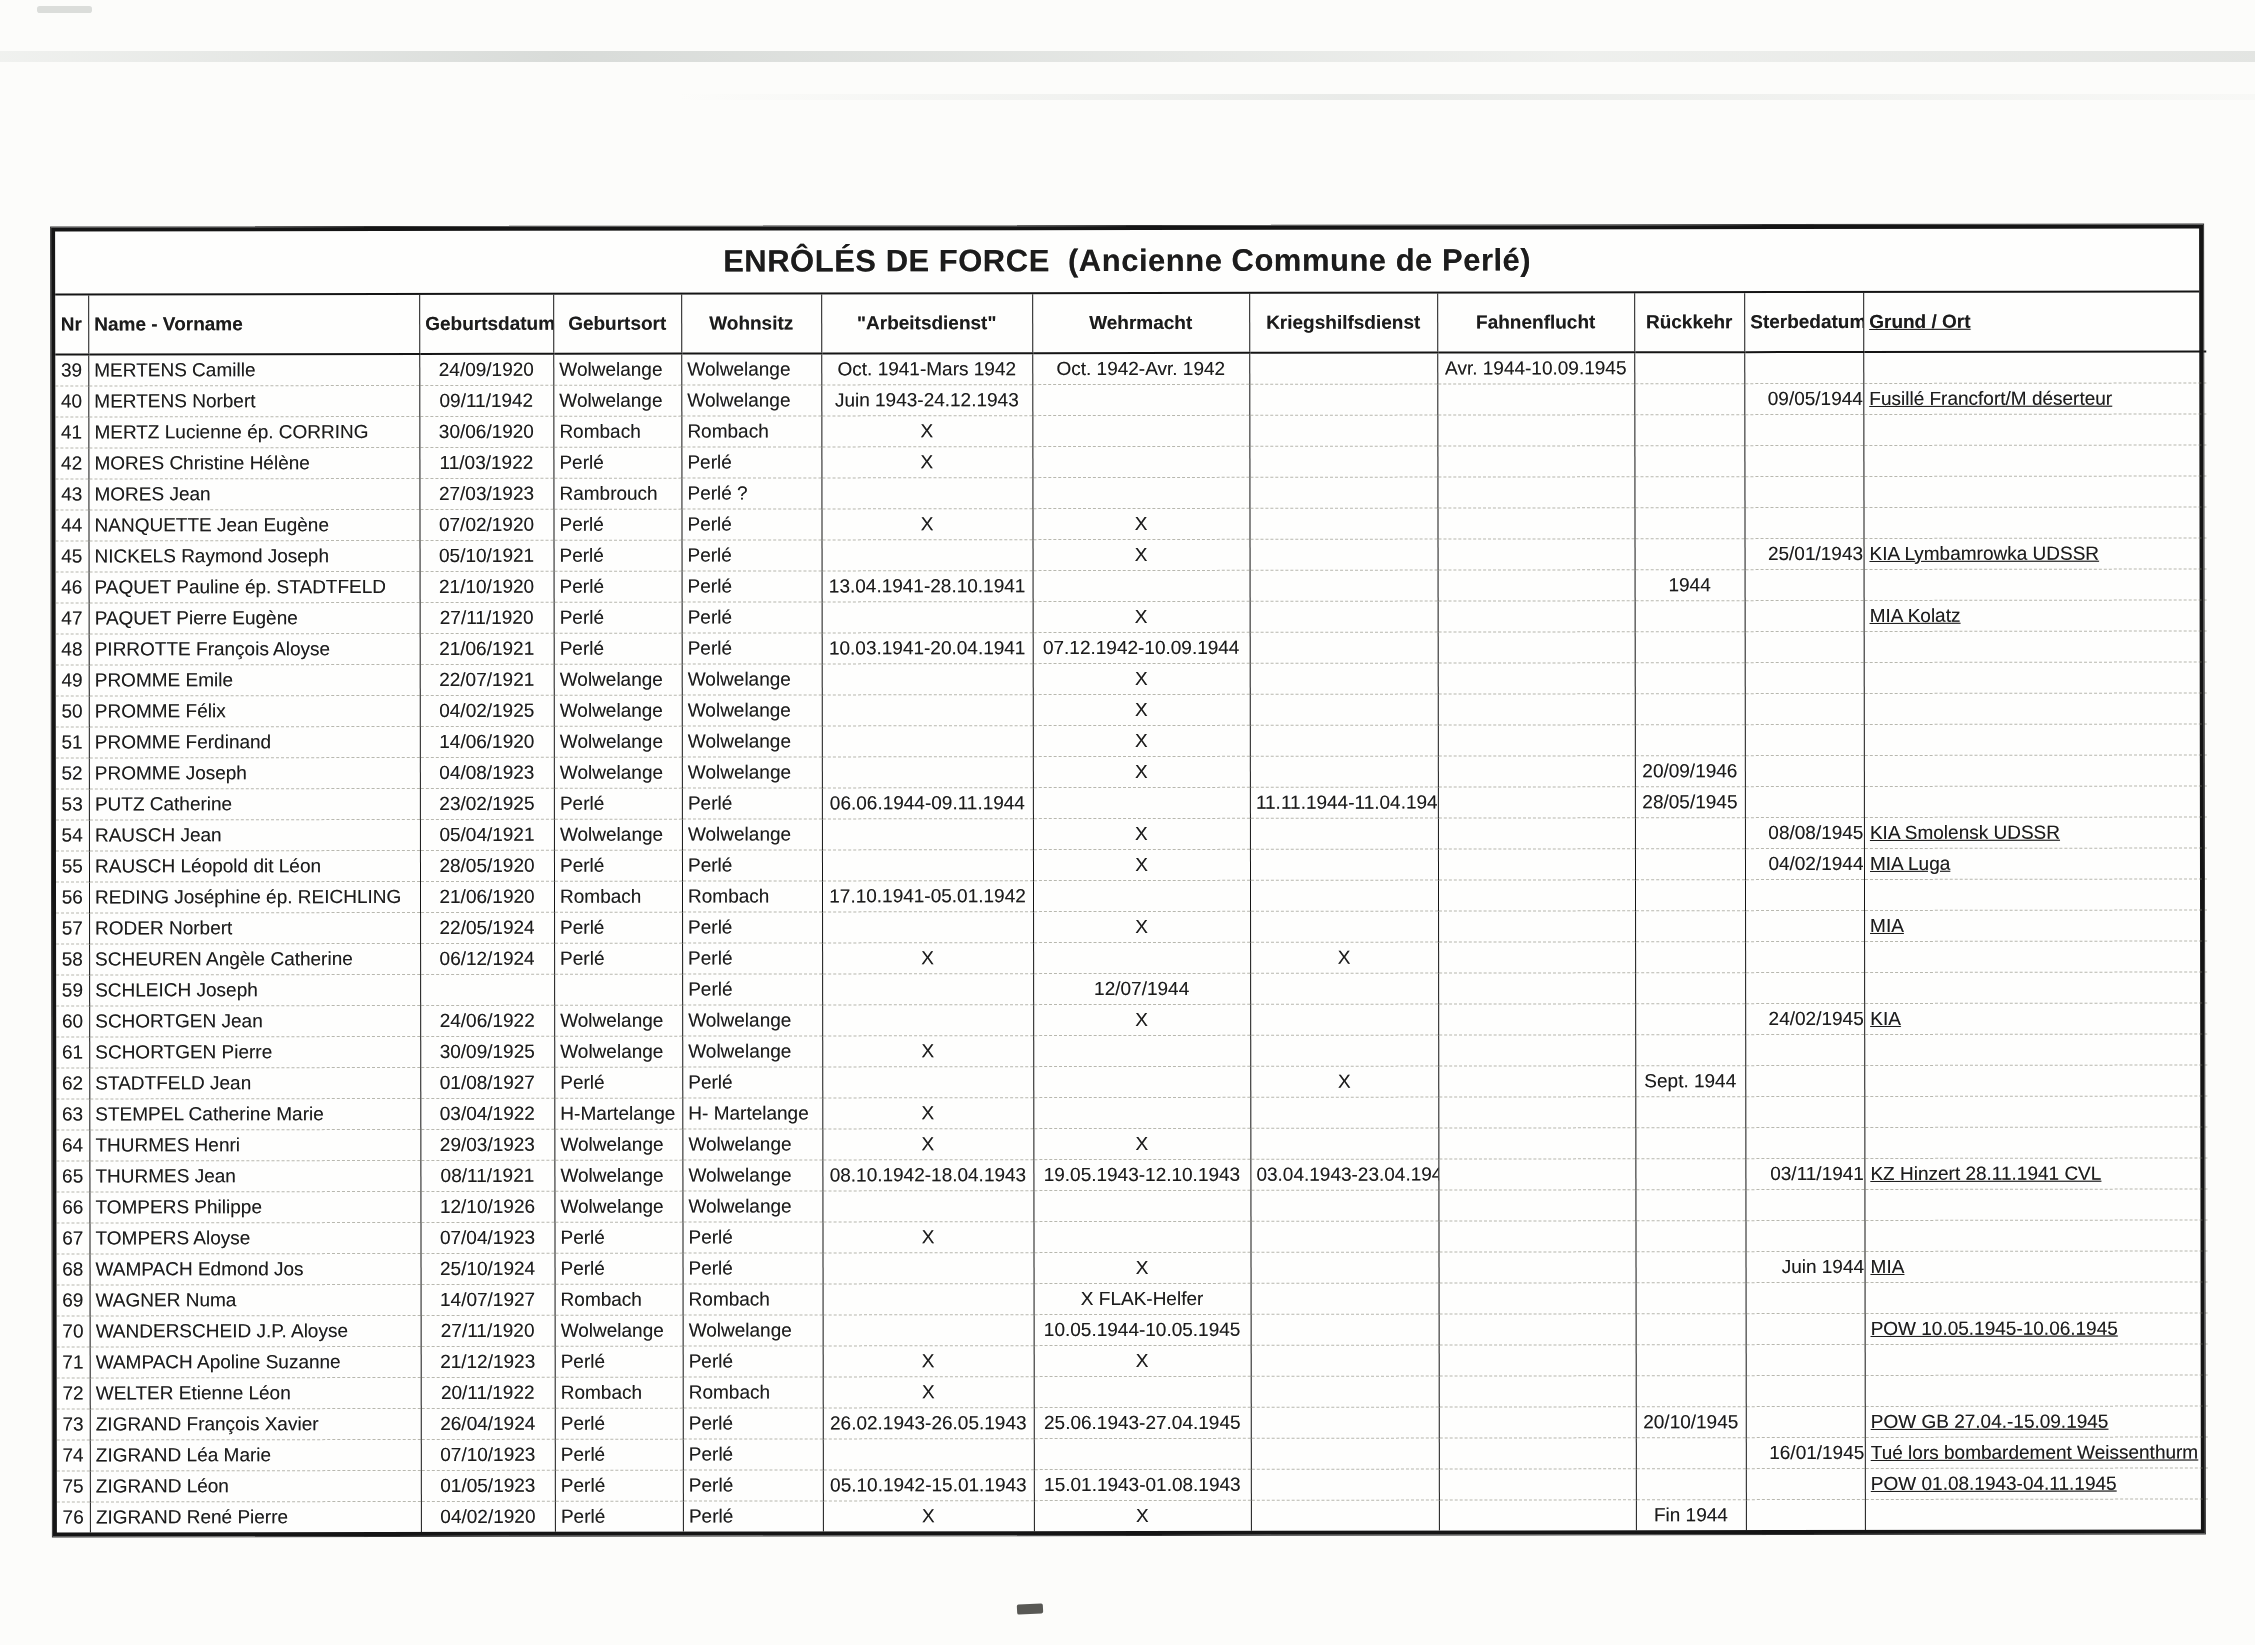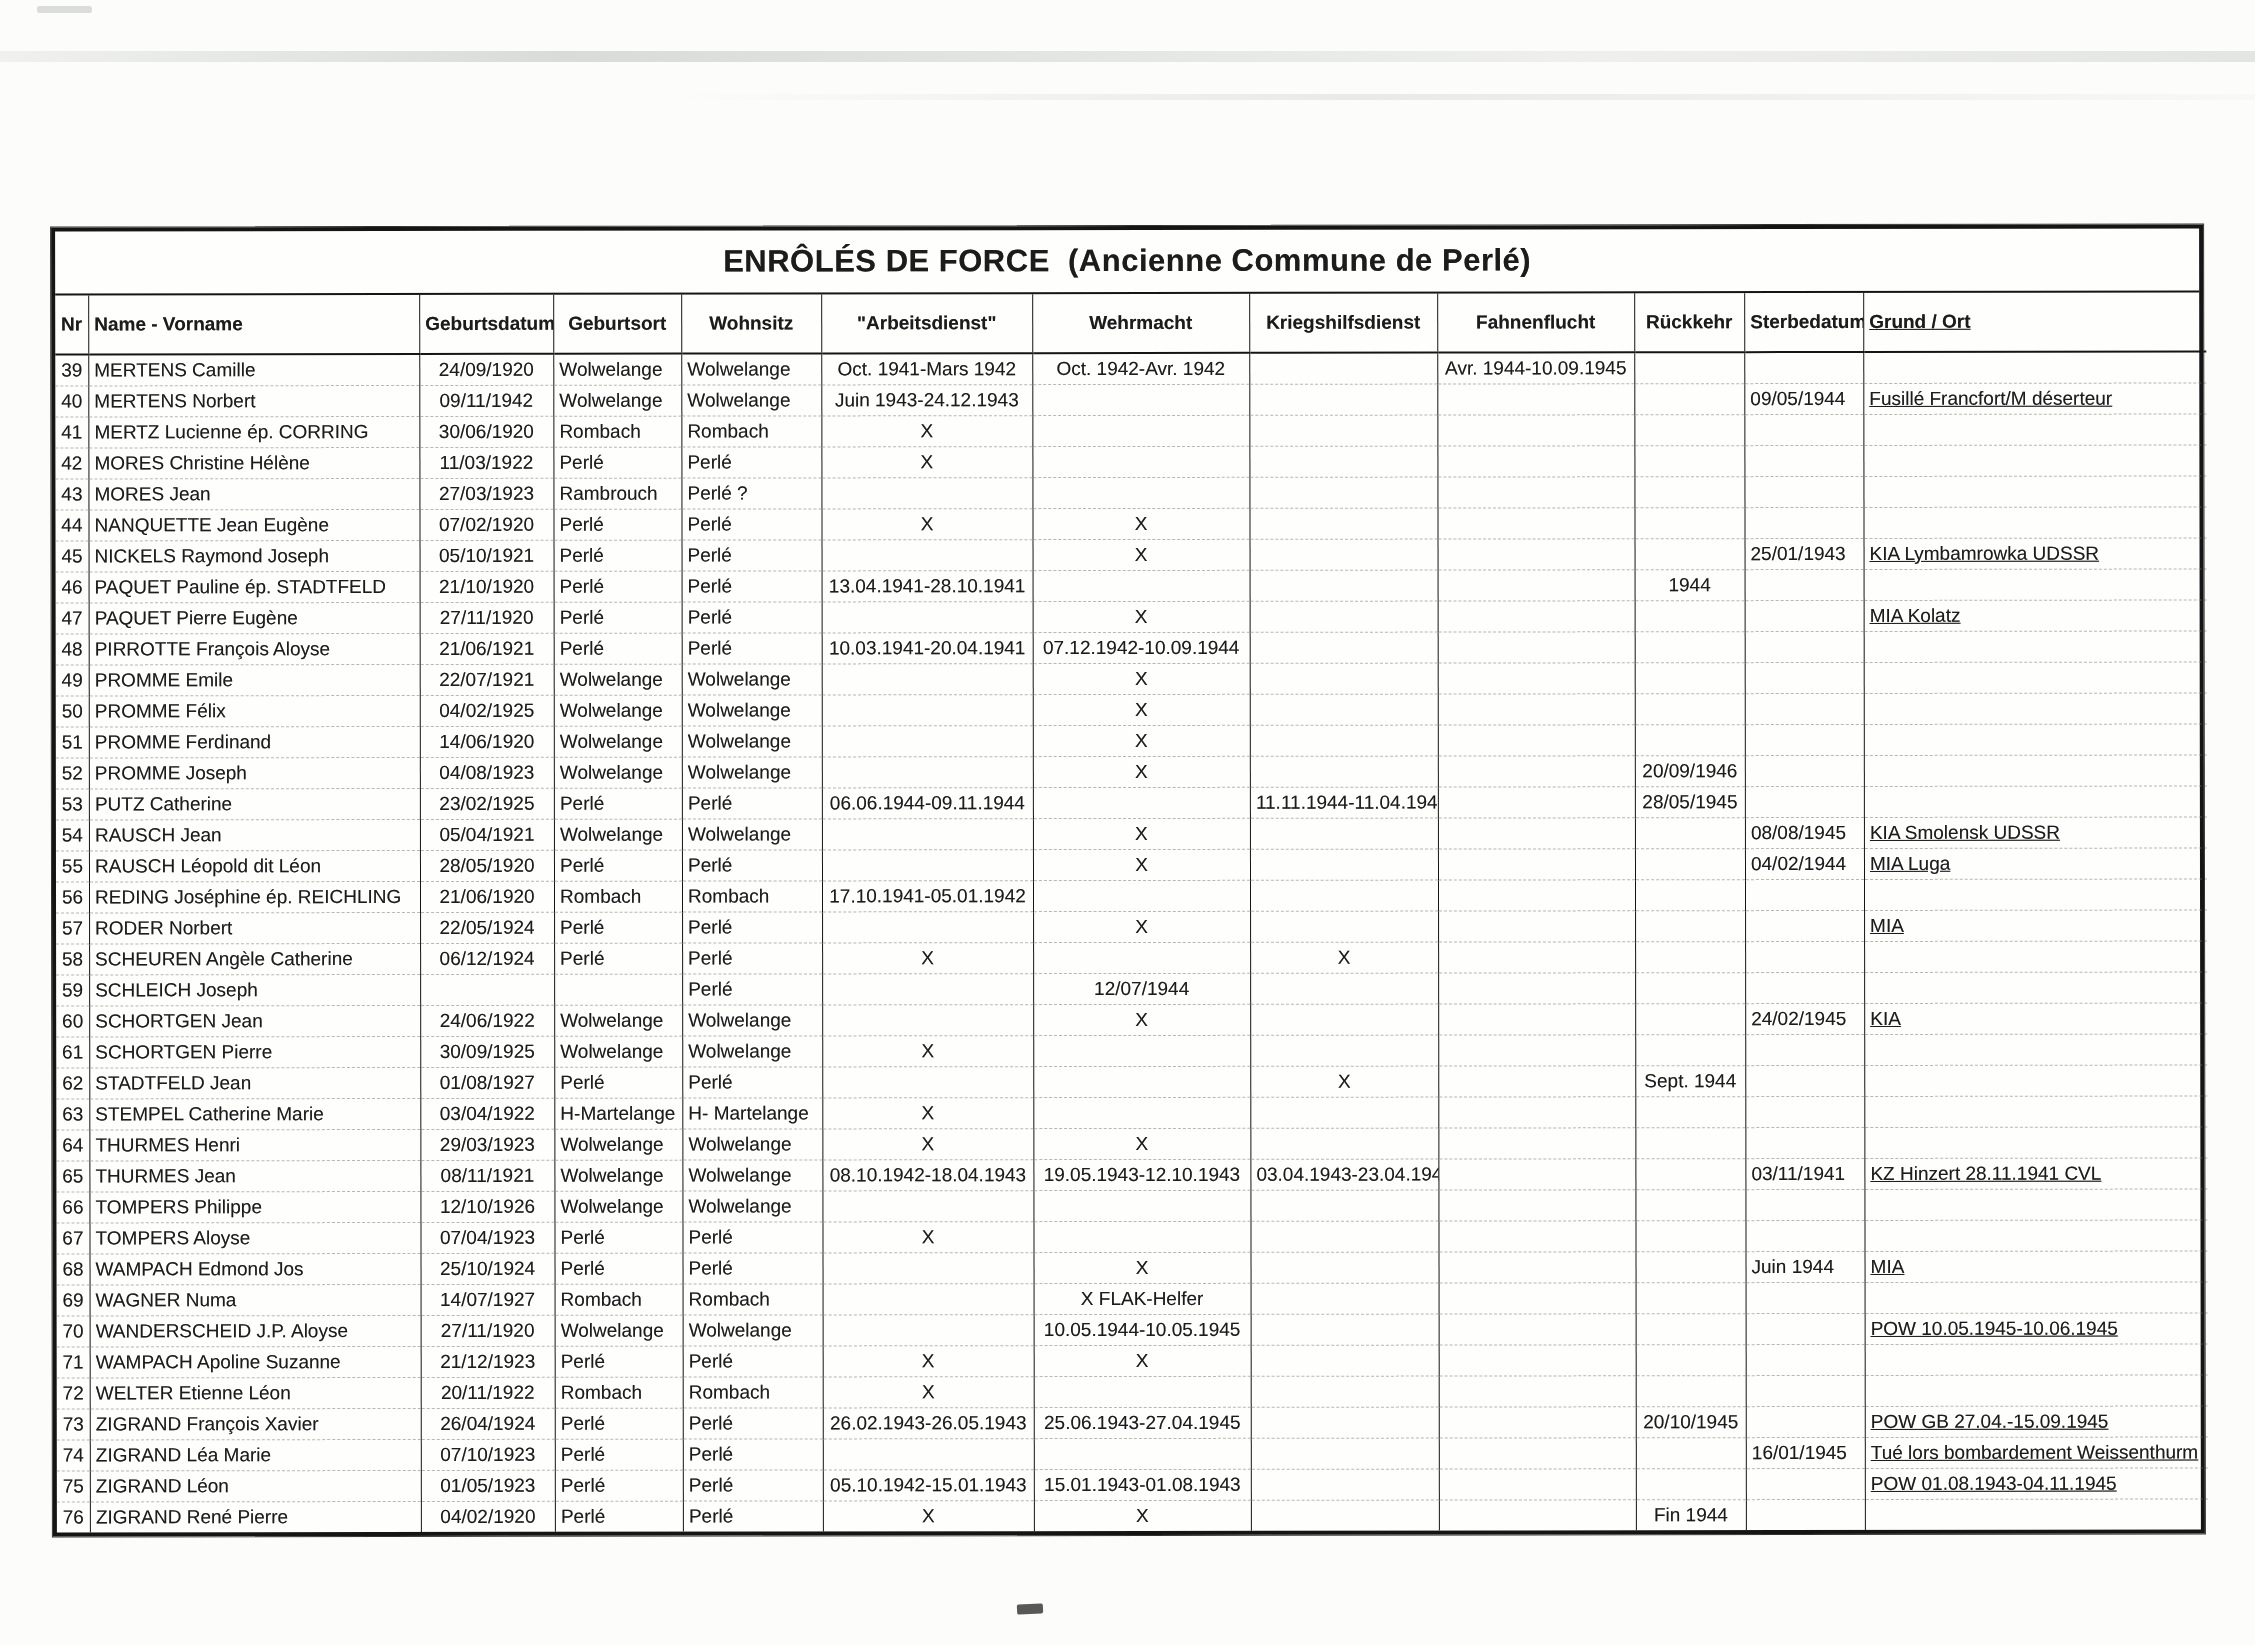--- a/index.html
+++ b/index.html
@@ -40,26 +40,26 @@
     box-sizing:border-box;text-shadow:0 0 0.4px rgba(0,0,0,.45);
     overflow:hidden;white-space:nowrap;
   }
   td{
     border-left:1.8px solid #151515;border-right:1.8px solid #151515;
     border-bottom:0.9px dashed rgba(125,125,112,.55);
     font-size:19px;height:31px;padding:0 5.5px;box-sizing:border-box;
     overflow:hidden;white-space:nowrap;vertical-align:middle;
     text-shadow:0 0 0.4px rgba(0,0,0,.4);
   }
-  th:first-child,td:first-child{border-left:none;text-align:right;}
+  th:first-child,td:first-child{border-left:none;}
   th:last-child,td:last-child{border-right:none;text-decoration:underline;}
   tbody tr:last-child td{border-bottom:none;}
   .al{text-align:left;}
   .ac{text-align:center;}
-  .ar{padding-right:24px;}
+  .ar{text-align:right;padding-right:0;}
 </style>
 </head>
 <body>
 
 <div class="streak s1"></div>
 <div class="streak s2"></div>
 <div class="corner-smudge"></div>
 
 <div class="table-wrap">
   <div class="title-row">ENRÔLÉS DE FORCE  (Ancienne Commune de Perlé)</div>

